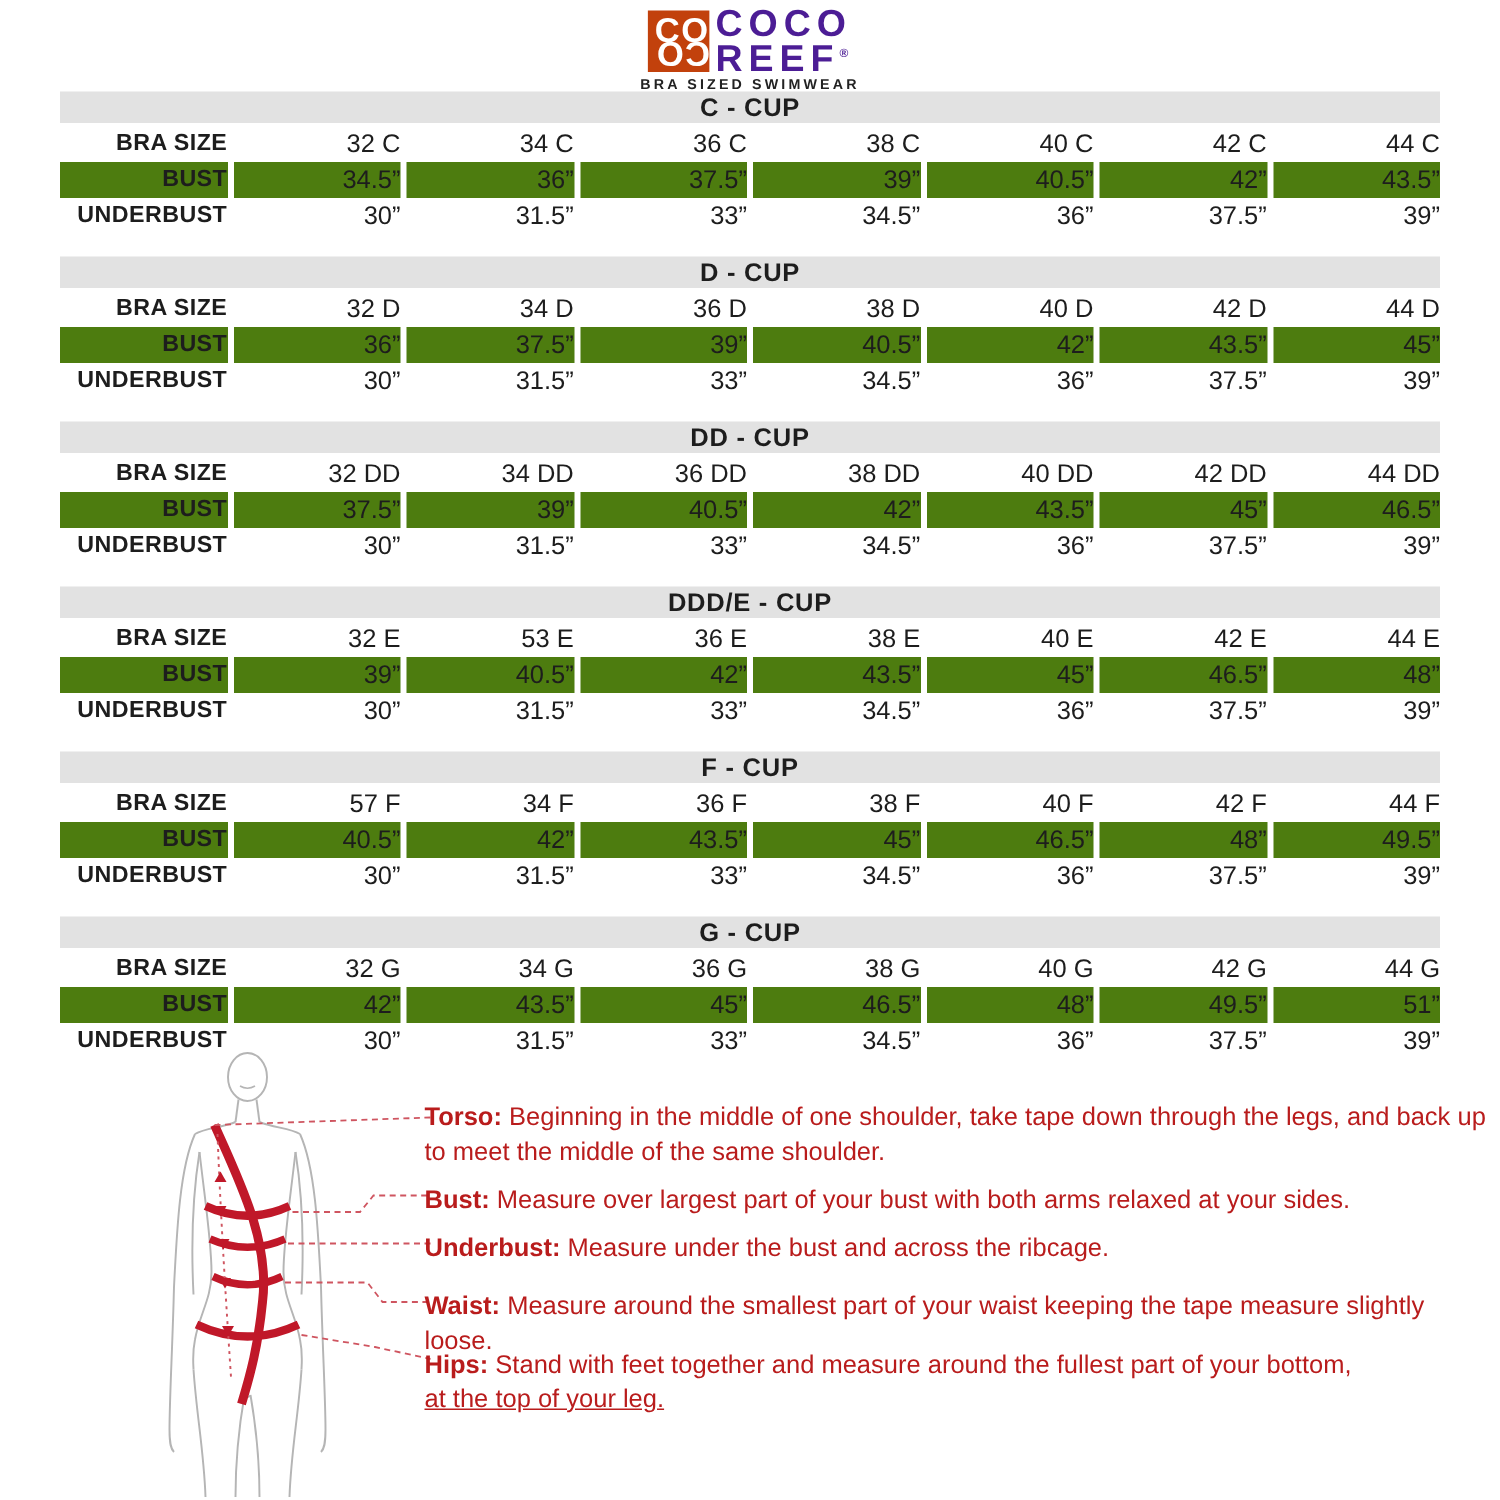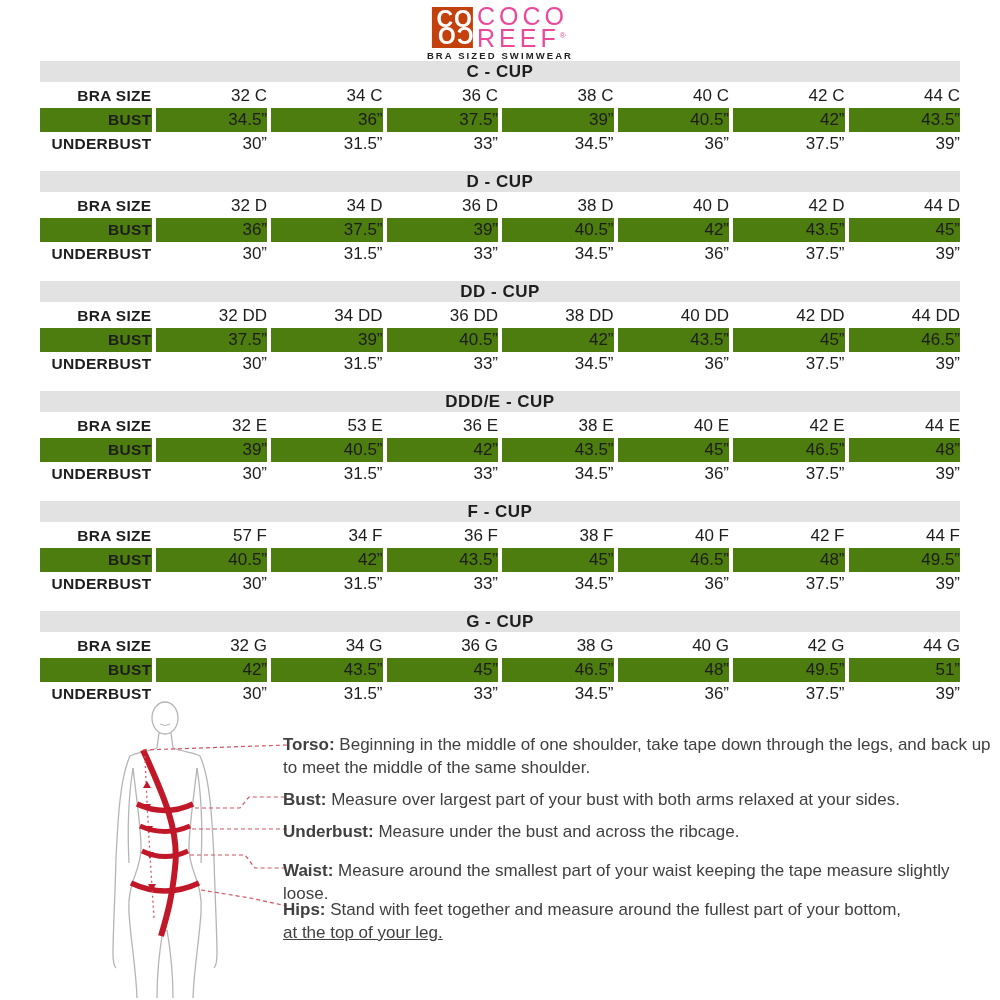--- a/index.html
+++ b/index.html
@@ -9,38 +9,38 @@
   }
 
   
   .logo{position:absolute;top:6px;left:50%;transform:translateX(-50%);
         display:flex;flex-direction:column;align-items:center;}
   .logo-row{display:flex;align-items:center;gap:4px;}
   .logo-mark{width:41px;height:41px;background:#c2410c;color:#fff;
              display:flex;flex-direction:column;align-items:flex-end;justify-content:center;
              font-weight:bold;font-size:23px;line-height:15px;letter-spacing:1px;}
   .logo-mark .flip{transform:rotate(180deg);}
-  .logo-word{font-weight:normal;font-size:25px;line-height:20px;letter-spacing:4px;color:#ec4899;}
+  .logo-word{font-weight:bold;font-size:25px;line-height:20px;letter-spacing:4px;color:#4c1d95;}
   .logo-word sup{font-size:8px;letter-spacing:0;vertical-align:super;}
   .tagline{font-size:9.5px;font-weight:600;letter-spacing:2.1px;margin-top:2px;color:#222;}
 
   
   #tables-host{position:absolute;top:61px;left:40px;width:920px;}
   .cup-table{margin-bottom:15px;}
   .cup-header{background:#e2e2e2;height:21px;line-height:21px;text-align:center;
               font-weight:bold;font-size:17px;letter-spacing:.5px;margin-bottom:2px;}
   .t-row{display:grid;grid-template-columns:repeat(8,1fr);column-gap:4px;
          height:24px;line-height:24px;text-align:right;}
   .t-cell{font-size:17px;white-space:nowrap;overflow:hidden;}
   .t-label{font-weight:bold;font-size:15.5px;letter-spacing:.3px;}
   .row-gray .t-cell{background:#4d7c0f;}
 
   
   #figure-svg{position:absolute;left:85px;top:698px;}
-  .guide-item{position:absolute;left:283px;width:712px;font-size:17px;line-height:23px;color:#404040;}
+  .guide-item{position:absolute;left:283px;width:712px;font-size:17px;line-height:23px;color:#b91c1c;}
   .guide-item b{font-weight:bold;}
   .g0{top:733px;} .g1{top:788px;} .g2{top:820px;} .g3{top:859px;} .g4{top:898px;}
   .second-line{display:block;text-decoration:underline;}
 </style>
 </head>
 <body>
 
 <div class="logo">
   <div class="logo-row">
     <div class="logo-mark">

